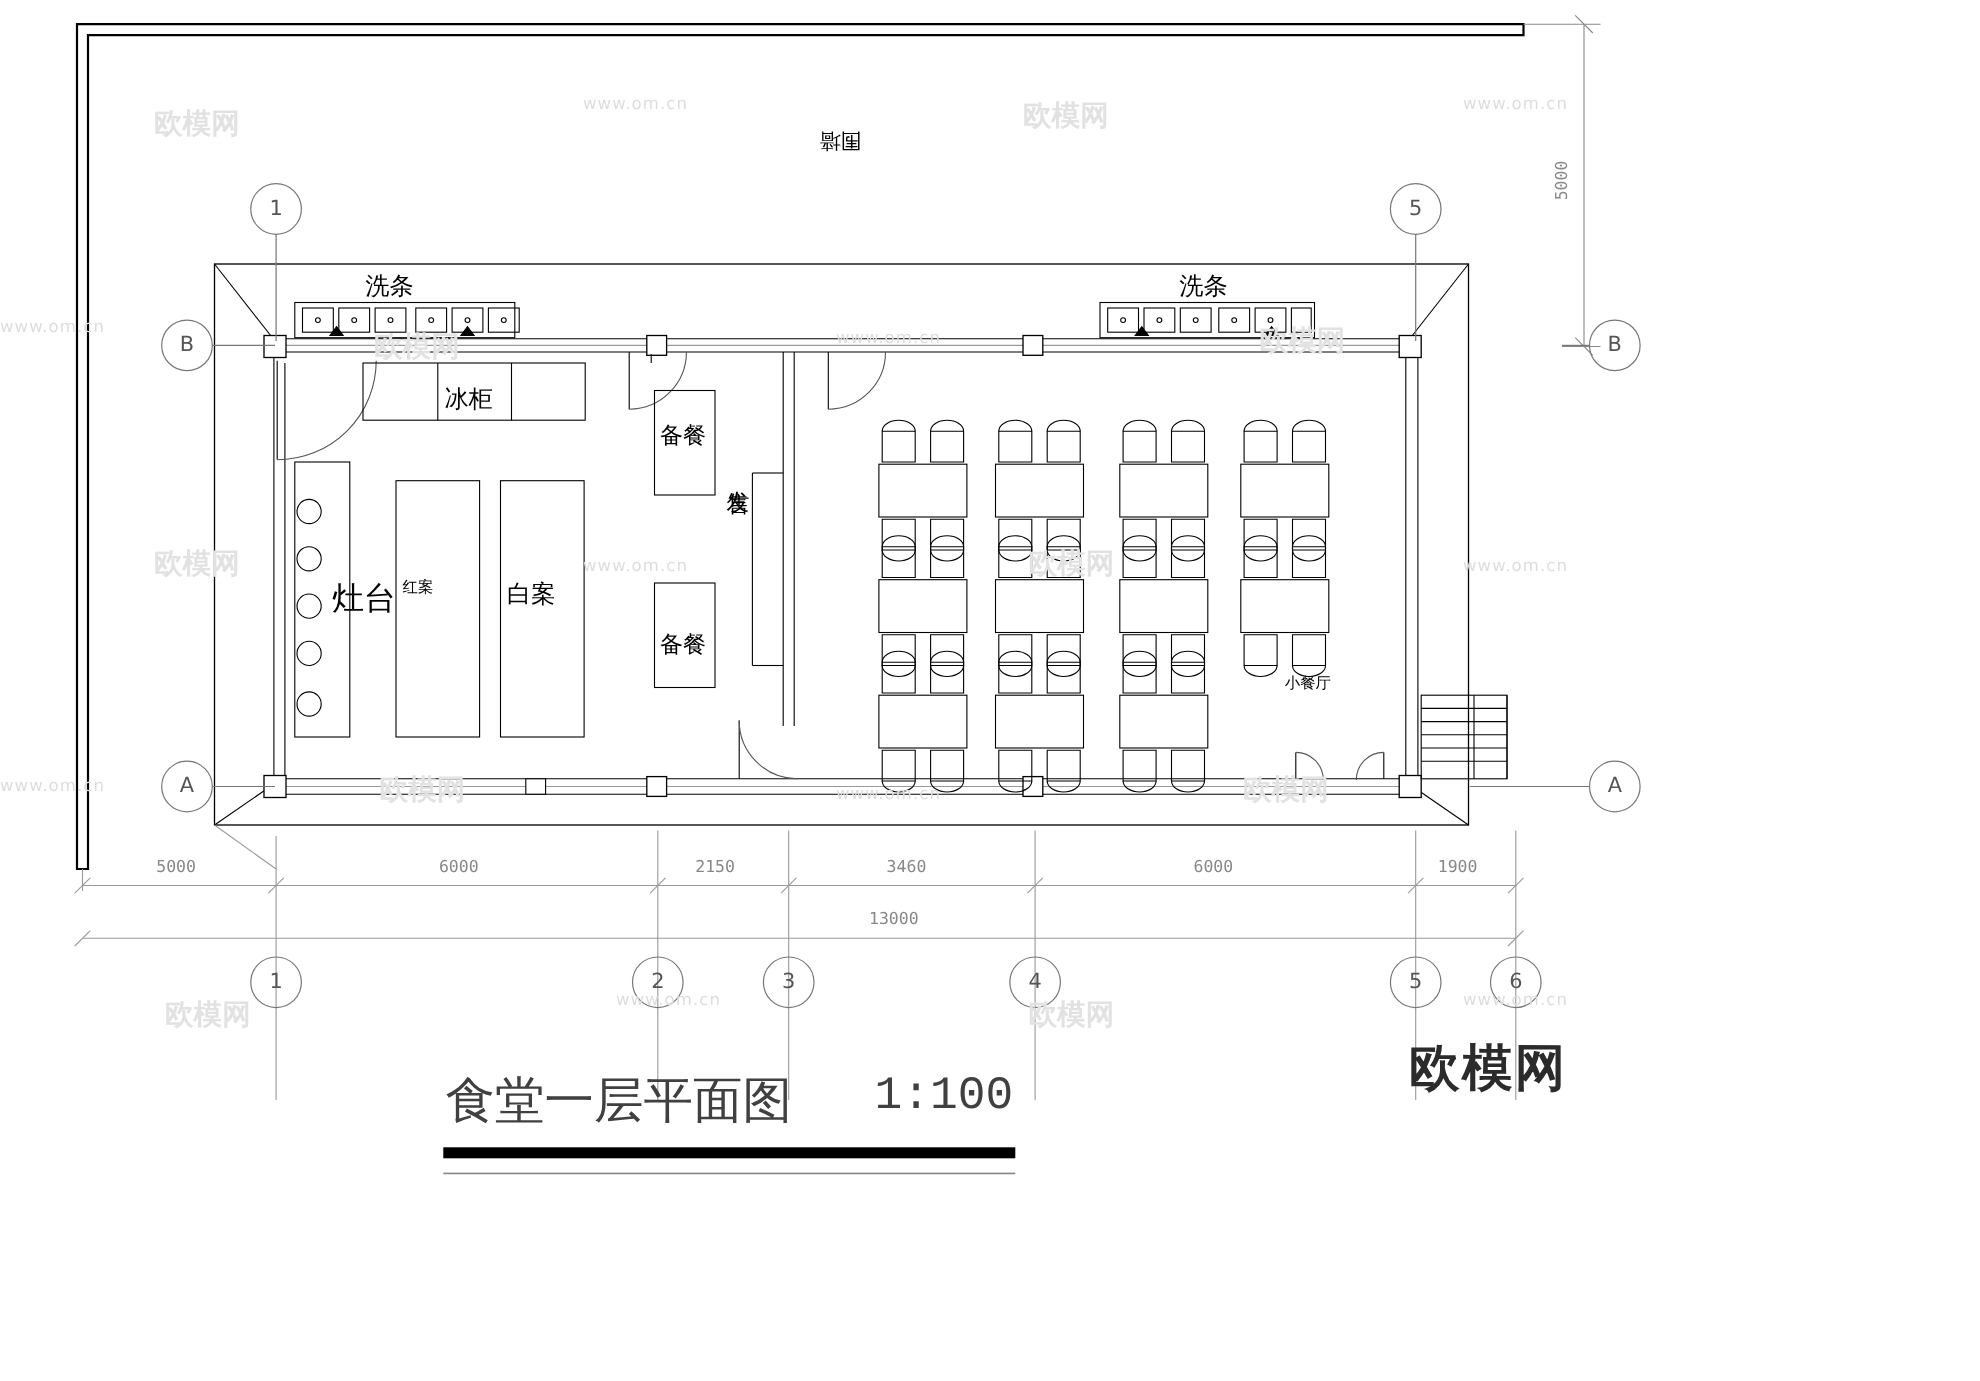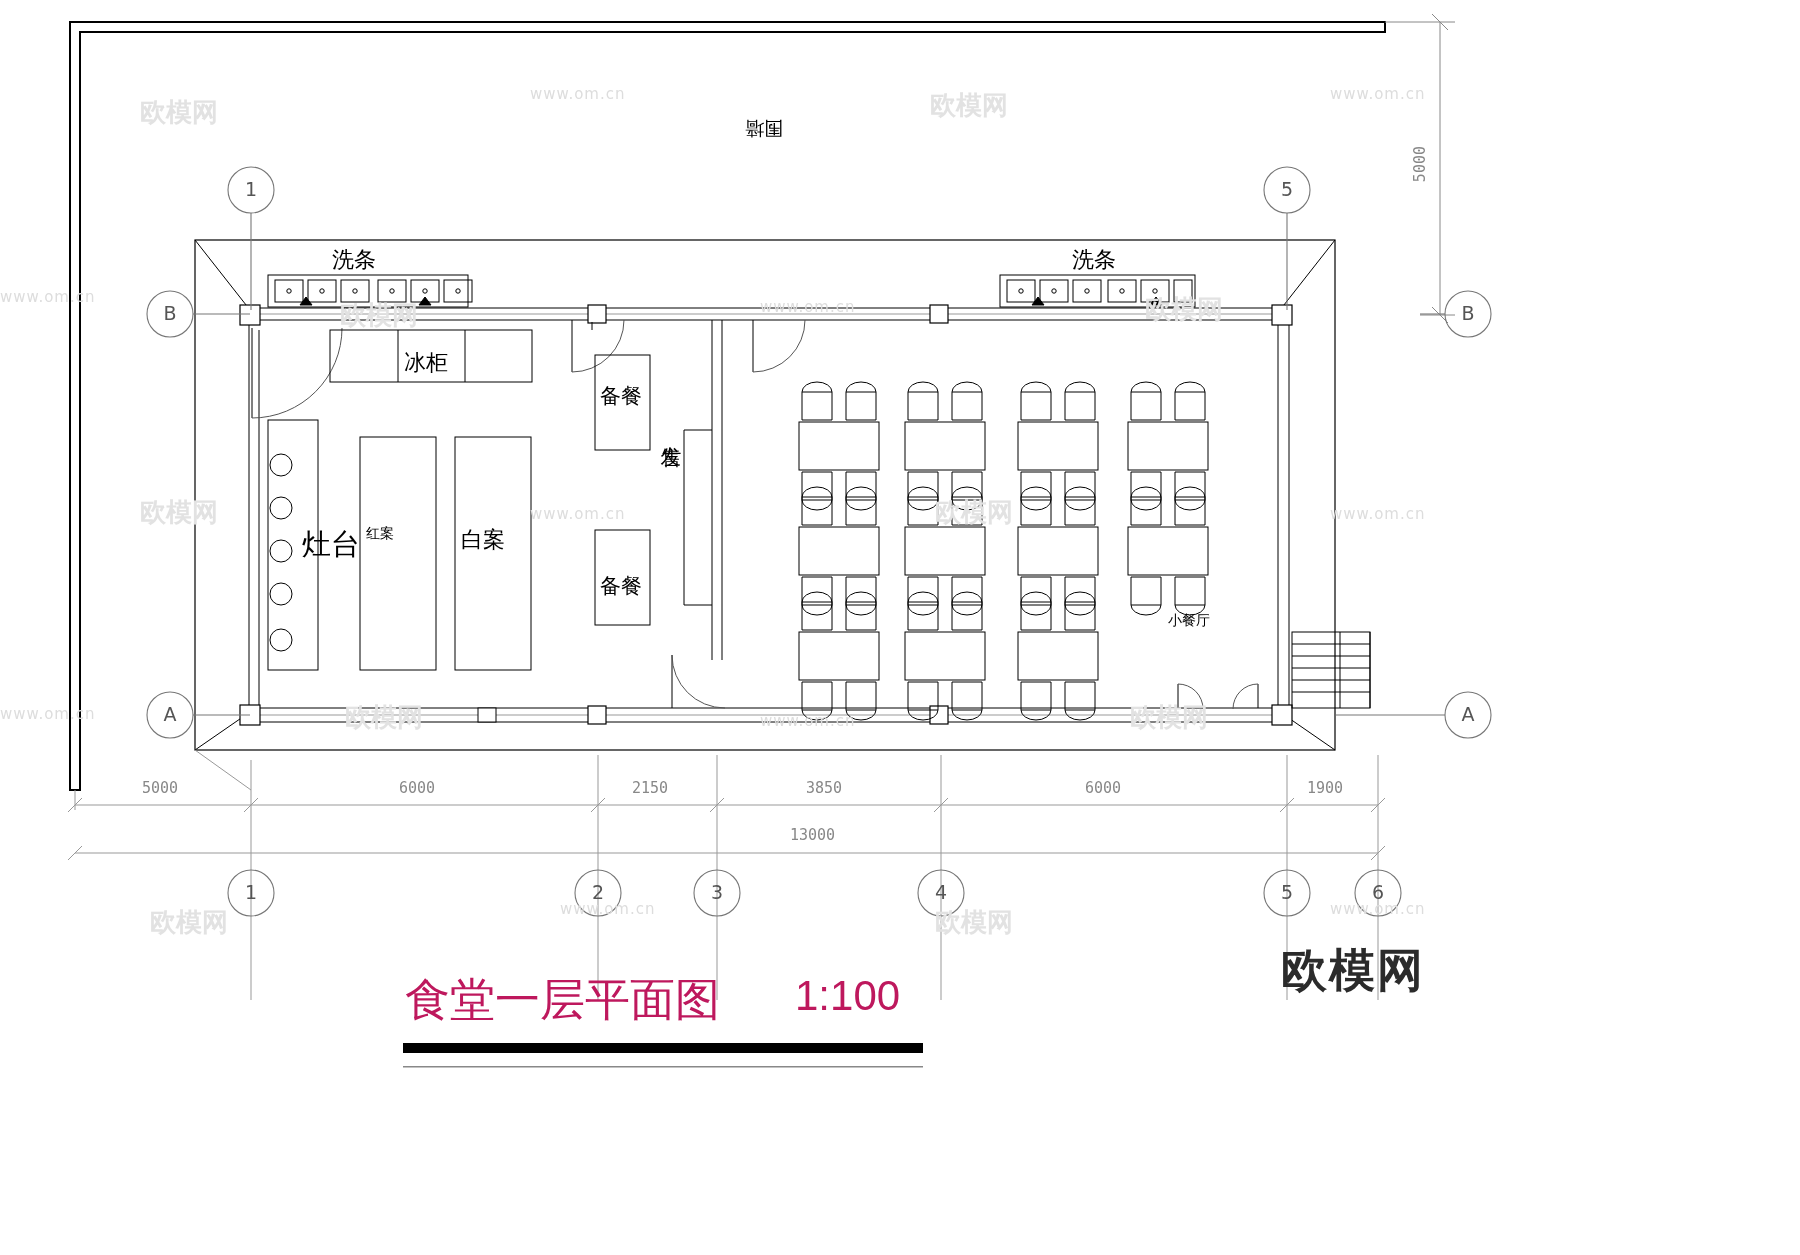--- a/index.html
+++ b/index.html
@@ -11,22 +11,22 @@
   .wm{position:absolute;color:#ddd;font-size:15px;letter-spacing:1px;
       font-family:"DejaVu Sans",sans-serif;pointer-events:none;user-select:none;}
   .wmcn{position:absolute;color:#e2e2e2;font-size:26px;font-weight:bold;
         font-family:"DejaVu Sans",sans-serif;pointer-events:none;user-select:none;}
   .lbl{position:absolute;font-family:"DejaVu Sans",sans-serif;color:#000;
        white-space:nowrap;}
   .dim{position:absolute;font-family:"DejaVu Sans Mono","Liberation Mono",monospace;
        color:#888;font-size:15px;white-space:nowrap;}
   .bub{position:absolute;font-family:"DejaVu Sans",sans-serif;color:#555;
        font-size:19px;text-align:center;}
-  .title{position:absolute;font-family:Liberation Sans, sans-serif;
-         color:#be185d;white-space:nowrap;}
+  .title{position:absolute;font-family:Liberation Mono, monospace;
+         color:#404040;white-space:nowrap;}
   .brand{position:absolute;font-family:"DejaVu Sans",sans-serif;font-weight:bold;
          color:#2b2b2b;white-space:nowrap;}
 </style>
 </head>
 <body>
 
 <div id="stage">
 
   <svg width="1800" height="1255">
 
@@ -407,21 +407,21 @@
   <div class="lbl" style="left:366px;top:525px;font-size:14px;">红案</div>
   <div class="lbl" style="left:461px;top:525px;font-size:22px;">白案</div>
   <div class="lbl" style="left:600px;top:382px;font-size:21px;">备餐</div>
   <div class="lbl" style="left:600px;top:572px;font-size:21px;">备餐</div>
   <div class="lbl" style="left:657px;top:430px;font-size:21px;writing-mode:vertical-rl;">发售</div>
   <div class="lbl" style="left:1168px;top:612px;font-size:14px;">小餐厅</div>
 
   <div class="dim" style="left:142px;top:779px;">5000</div>
   <div class="dim" style="left:399px;top:779px;">6000</div>
   <div class="dim" style="left:632px;top:779px;text-align:center;">2150</div>
-  <div class="dim" style="left:806px;top:779px;">3850</div>
+  <div class="dim" style="left:806px;top:779px;">3460</div>
   <div class="dim" style="left:1085px;top:779px;">6000</div>
   <div class="dim" style="left:1307px;top:779px;">1900</div>
   <div class="dim" style="left:790px;top:826px;">13000</div>
 
   <div class="dim" style="left:1411px;top:146px;writing-mode:vertical-rl;transform:rotate(180deg);">5000</div>
 
   <div class="bub" style="left:238px;top:178px;width:26px;">1</div>
   <div class="bub" style="left:1274px;top:178px;width:26px;">5</div>
 
   <div class="bub" style="left:157px;top:302px;width:26px;">B</div>

